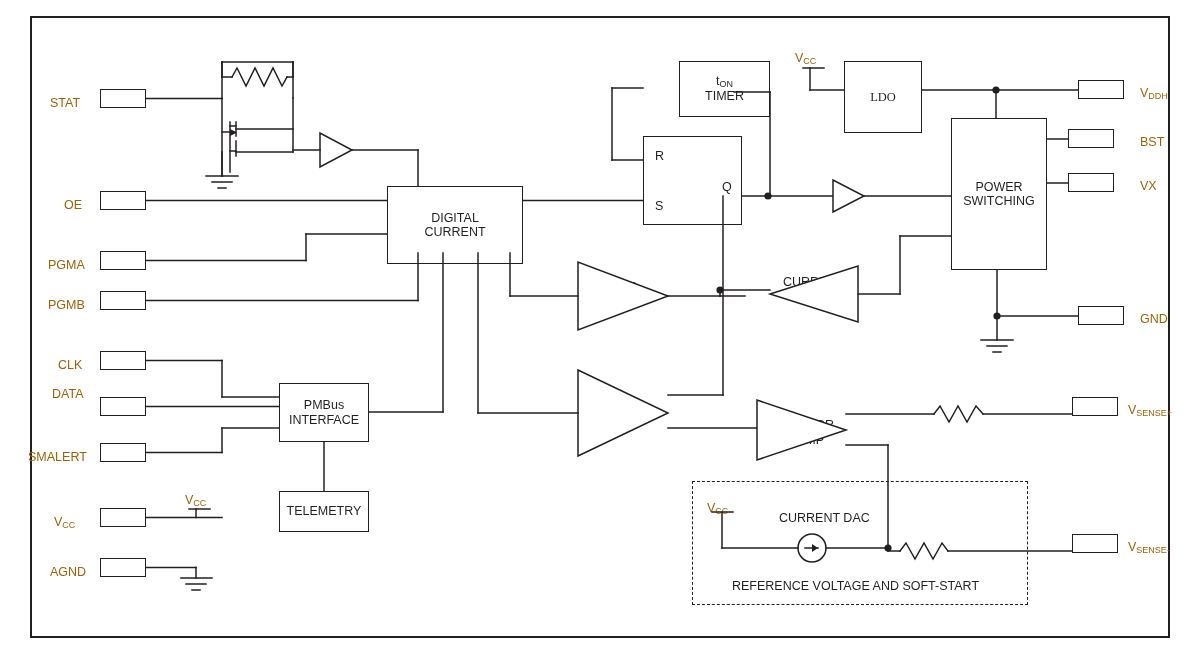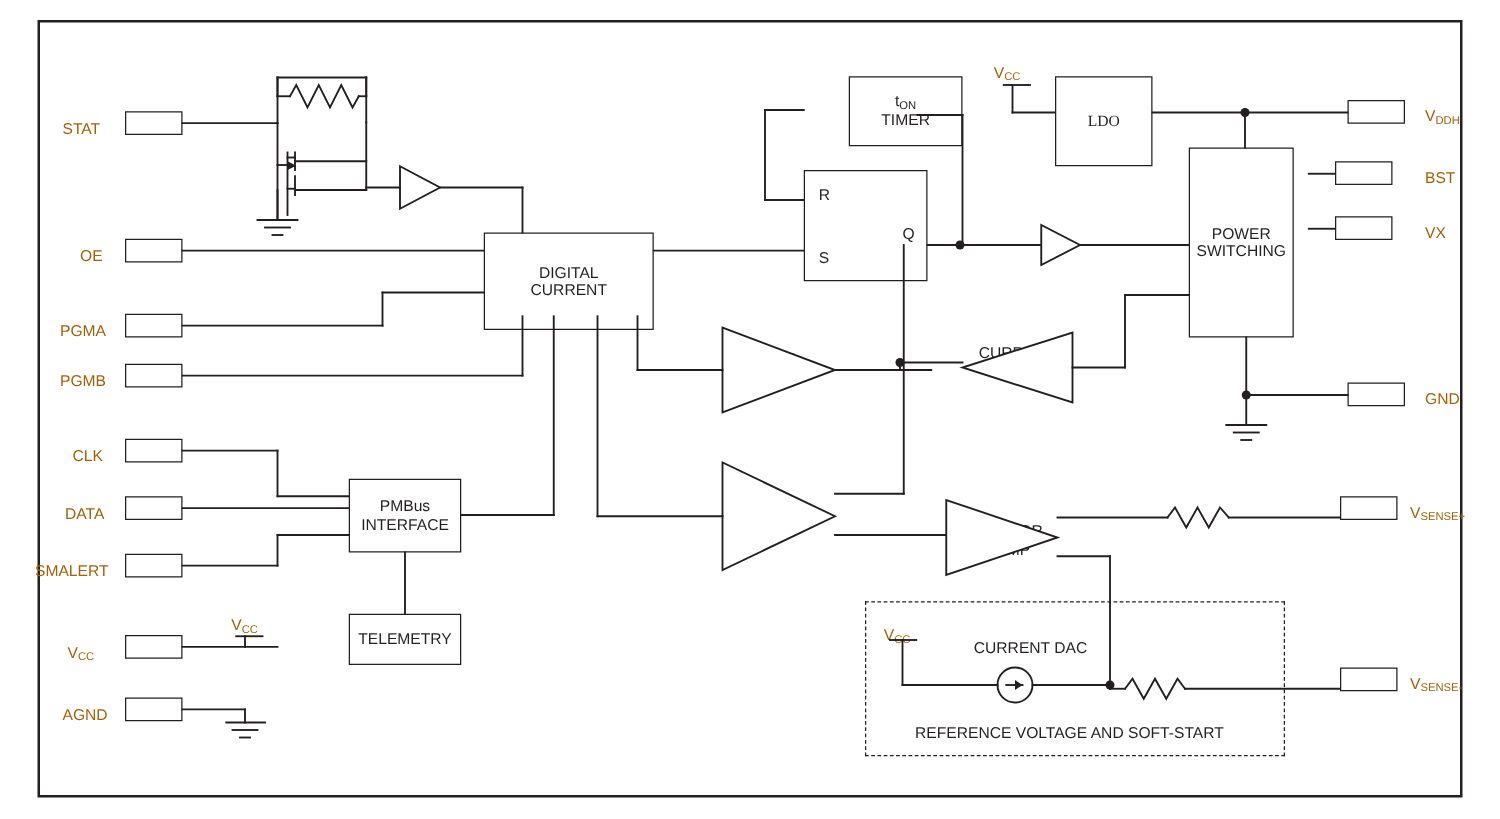--- a/index.html
+++ b/index.html
@@ -18,21 +18,21 @@
 <body>
 
 <div id="root">
   <div id="frame"></div>
 
   <div class="lbl" style="left:50px;top:97px;">STAT</div>
   <div class="lbl" style="left:64px;top:199px;">OE</div>
   <div class="lbl" style="left:48px;top:259px;">PGMA</div>
   <div class="lbl" style="left:48px;top:299px;">PGMB</div>
   <div class="lbl" style="left:58px;top:359px;">CLK</div>
-  <div class="lbl" style="left:52px;top:405px;">DATA</div>
+  <div class="lbl" style="left:52px;top:388px;">DATA</div>
   <div class="lbl" style="left:28px;top:451px;">SMALERT</div>
   <div class="lbl" style="left:54px;top:516px;"><span>V</span><span class="sub">CC</span></div>
   <div class="lbl" style="left:50px;top:566px;">AGND</div>
 
   <div class="pin" style="left:100px;top:89px;width:46px;height:19px;"></div>
   <div class="pin" style="left:100px;top:191px;width:46px;height:19px;"></div>
   <div class="pin" style="left:100px;top:251px;width:46px;height:19px;"></div>
   <div class="pin" style="left:100px;top:291px;width:46px;height:19px;"></div>
   <div class="pin" style="left:100px;top:351px;width:46px;height:19px;"></div>
   <div class="pin" style="left:100px;top:397px;width:46px;height:19px;"></div>
@@ -68,21 +68,21 @@
     </div>
   </div>
 
   <div class="box" style="left:643px;top:136px;width:99px;height:89px;"></div>
   <div class="ctext" style="left:655px;top:149px;">R</div>
   <div class="ctext" style="left:655px;top:199px;">S</div>
   <div class="ctext" style="left:722px;top:180px;">Q</div>
 
   <div class="box" style="left:844px;top:61px;width:78px;height:72px;font-family:Liberation Serif, serif;">LDO</div>
 
-  <div class="box" style="left:951px;top:118px;width:84px;height:152px;">
+  <div class="box" style="left:951px;top:118px;width:96px;height:152px;">
     <div>
       <div>POWER</div>
       <div>SWITCHING</div>
     </div>
   </div>
 
   <div class="box" style="left:279px;top:383px;width:90px;height:59px;">
     <div>
       <div>PMBus</div>
       <div>INTERFACE</div>

